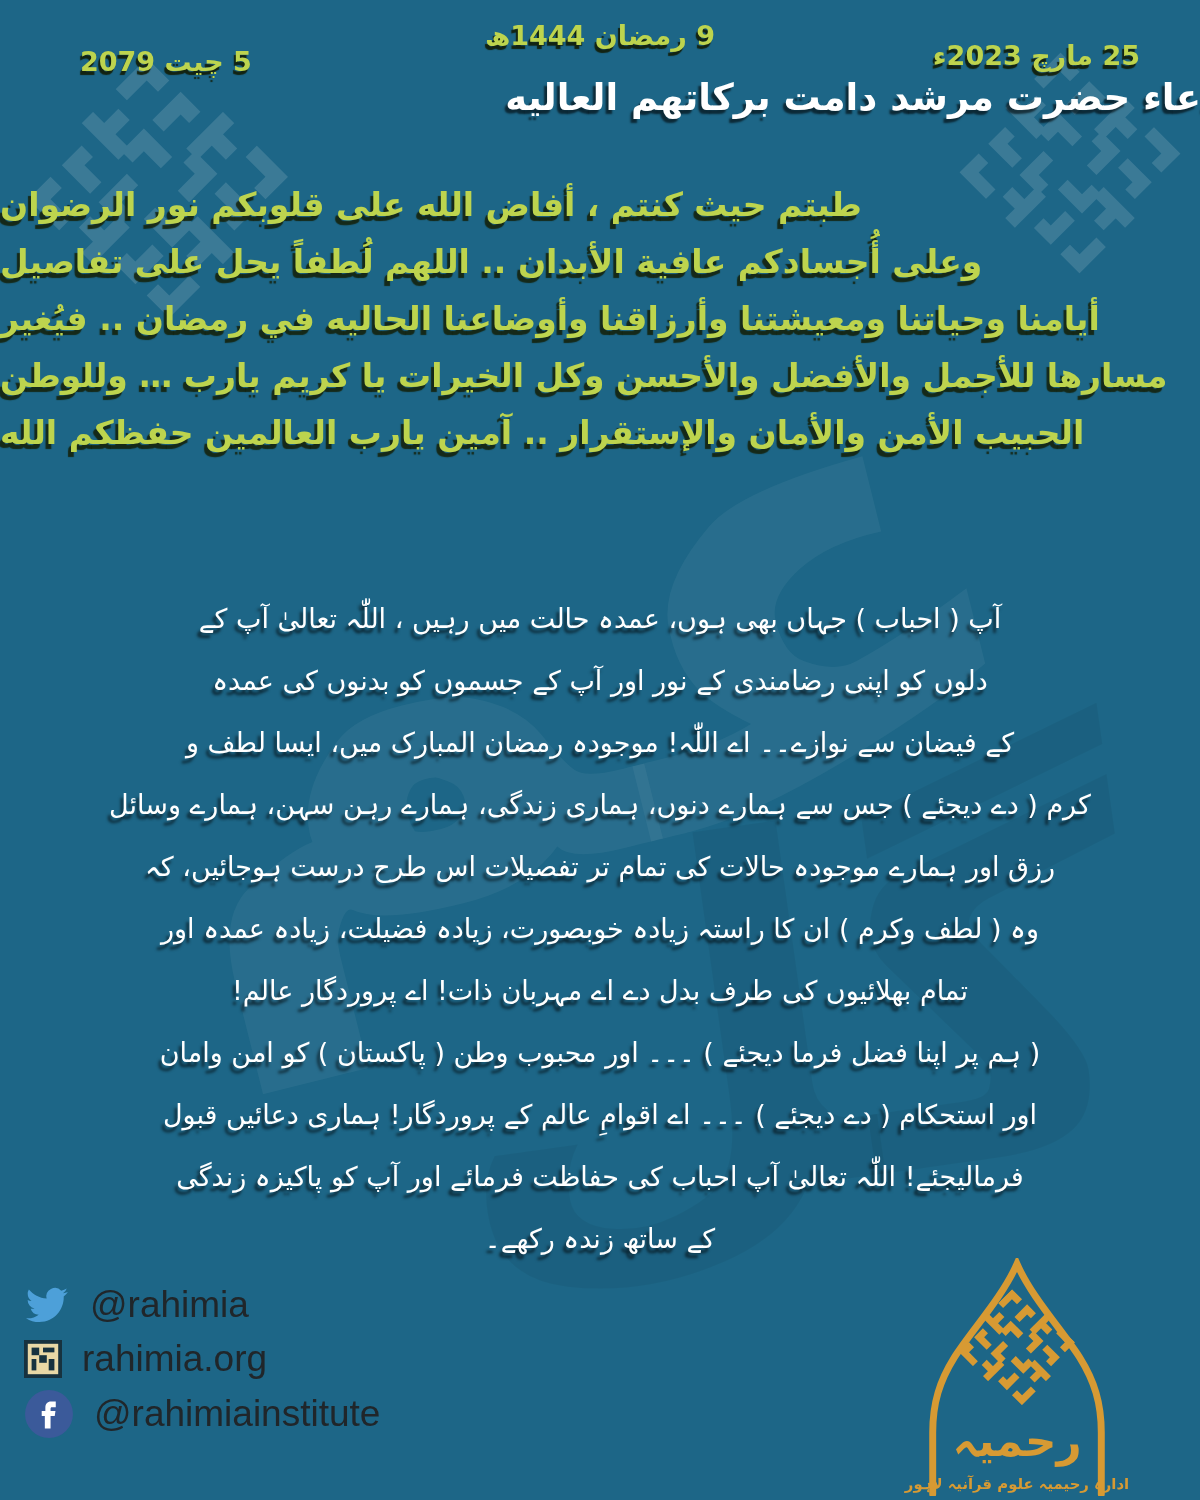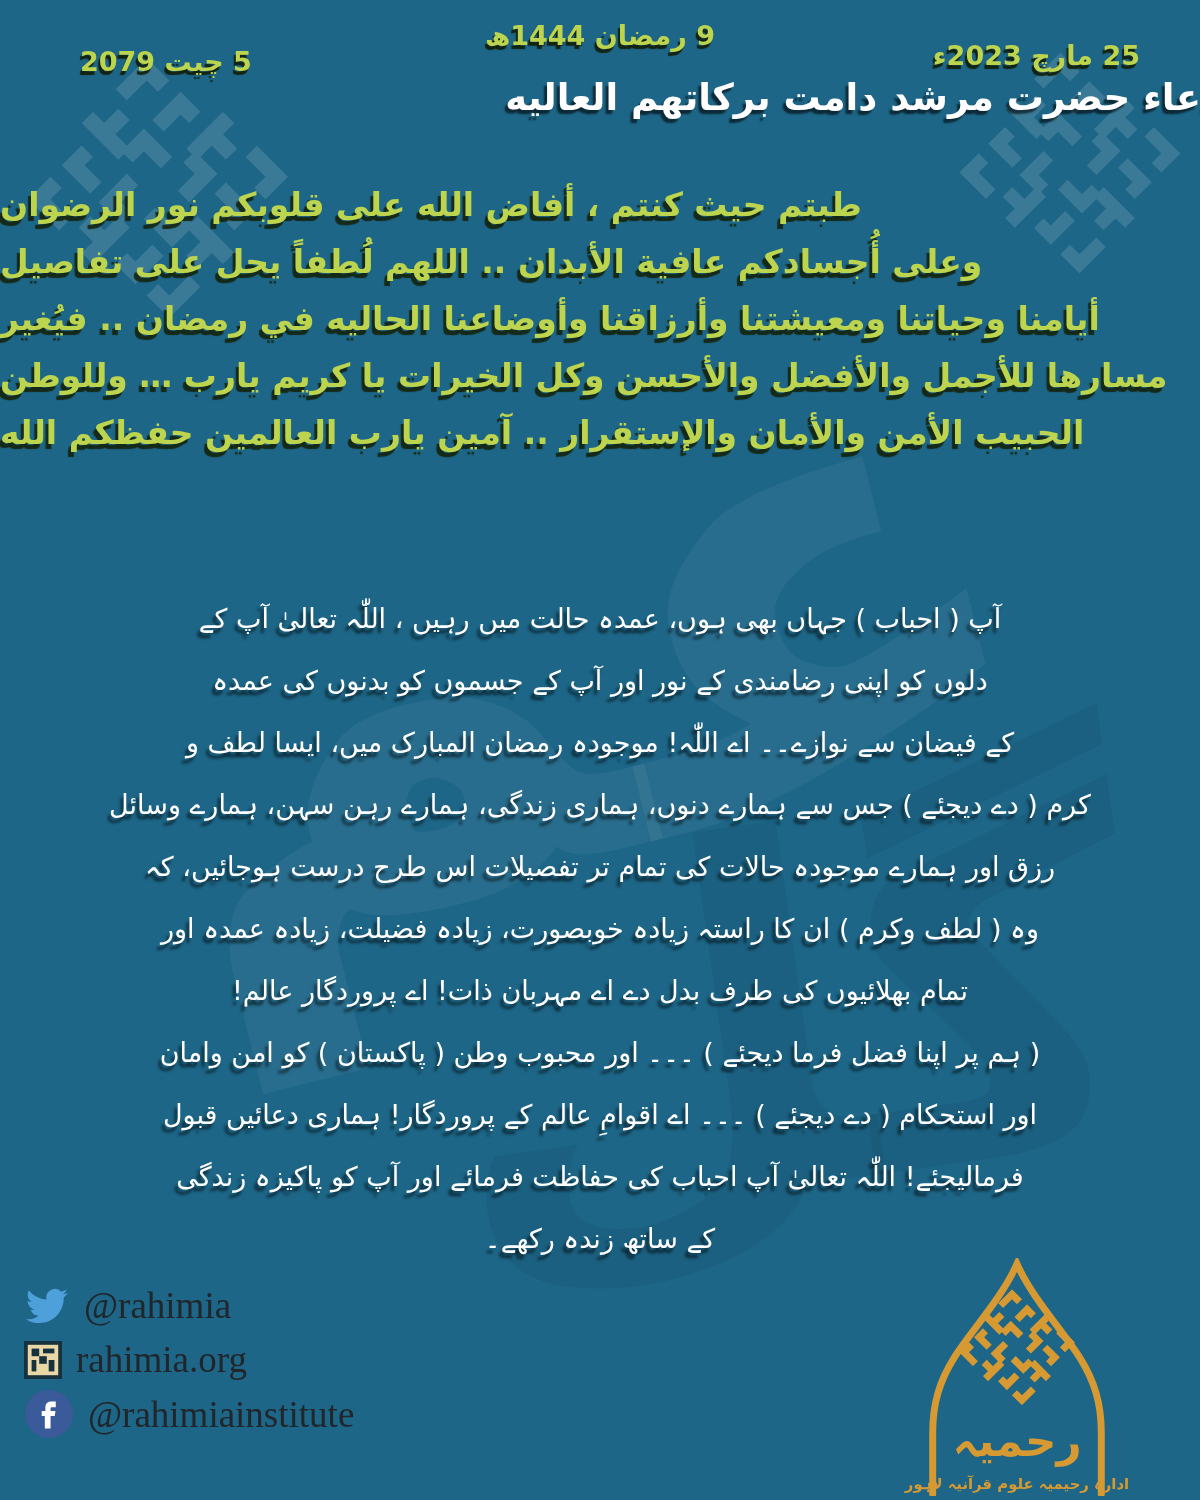--- a/index.html
+++ b/index.html
@@ -38,22 +38,22 @@
   
   .urdu{
     position:absolute;top:588px;left:0;width:100%;
     text-align:center;direction:rtl;
     color:#ffffff;font-size:27px;line-height:62px;
     text-shadow:-3px 5px 3px rgba(0,0,0,.62);
   }
   .ur-line{white-space:nowrap;}
   
   .social-row{
-    position:absolute;left:24px;display:flex;align-items:center;gap:14px;
-    color:#20262a;font-family:Liberation Serif, serif;font-size:37px;
+    position:absolute;left:24px;display:flex;align-items:center;gap:20px;
+    color:#20262a;font-family:Liberation Sans, sans-serif;font-size:37px;
   }
   .social-row .label{white-space:nowrap;}
   .icon-box{flex:0 0 auto;display:flex;align-items:center;justify-content:center;}
   
   .logo{position:absolute;left:902px;top:1258px;width:230px;height:238px;}
   .hidden-defs{position:absolute;width:0;height:0;overflow:hidden;}
 </style>
 </head>
 <body>
 

